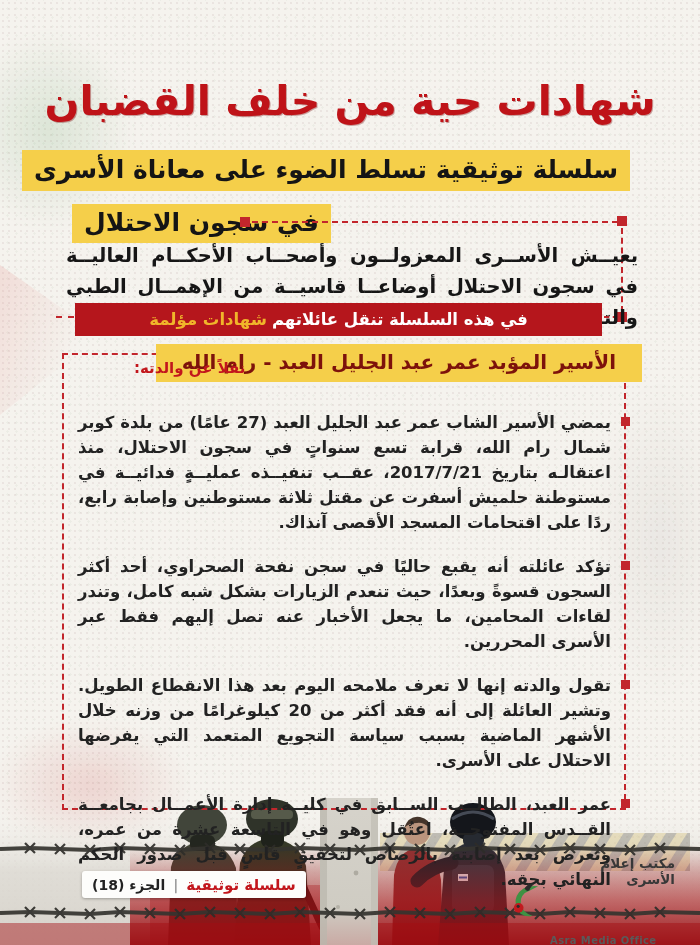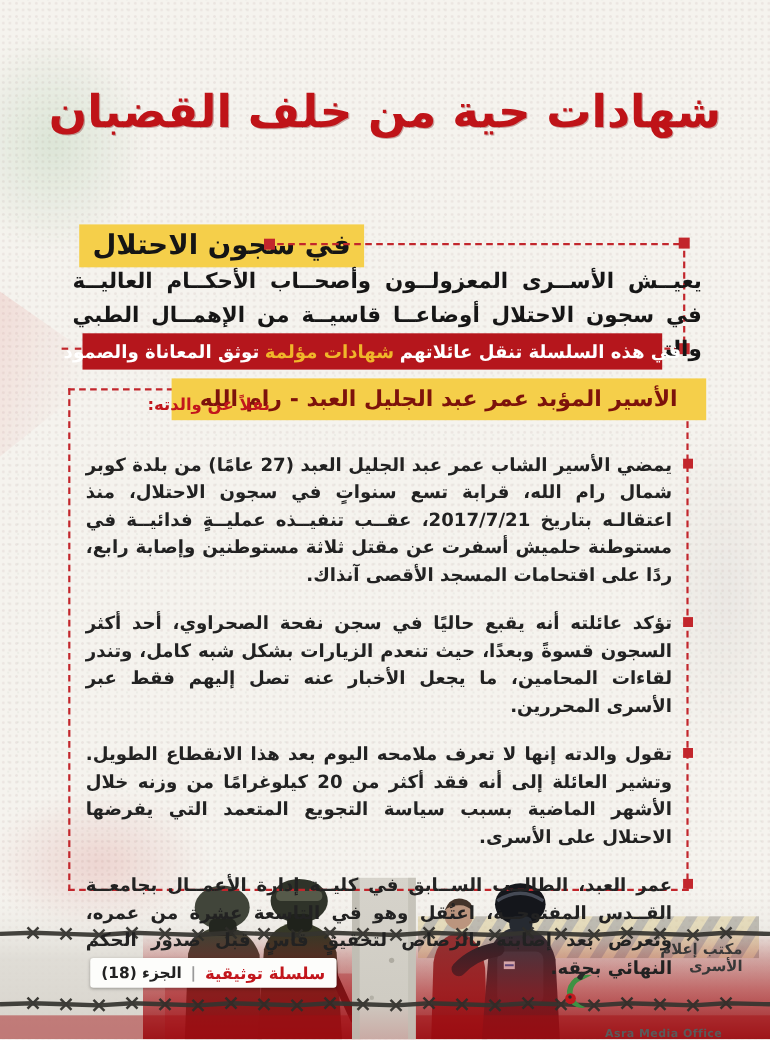--- a/index.html
+++ b/index.html
@@ -96,36 +96,36 @@
 <body>
 
 <div id="page">
 
   <div class="wm wm-green"></div>
   <div class="wm wm-flag"></div>
   <div class="wm wm-red-b"></div>
   <div class="wm wm-grey"></div>
 
   <div class="title">شهادات حية من خلف القضبان</div>
+  <div class="subtitle">سلسلة توثيقية تسلط الضوء على معاناة الأسرى</div>
   <div class="loc">في سجون الاحتلال</div>
 
   <div class="sq" style="left:240px;top:217px;"></div>
   <div class="dash-h" style="left:252px;top:221px;width:366px;"></div>
   <div class="sq" style="left:617px;top:216px;"></div>
   <div class="dash-v" style="left:621px;top:228px;height:84px;"></div>
   <div class="sq" style="left:617px;top:312px;"></div>
   <div class="dash-h" style="left:604px;top:316px;width:14px;"></div>
   <div class="dash-h" style="left:56px;top:316px;width:18px;"></div>
 
   <div class="intro">يعيــش الأســرى المعزولــون وأصحــاب الأحكــام العاليــة في سجون الاحتلال أوضاعــا قاسيــة من الإهمــال الطبي والتنكيــل</div>
 
   <div class="banner">
     <span>في هذه السلسلة تنقل عائلاتهم</span>
     <span class="gold">شهادات مؤلمة</span>
-    <span>توثق المعاناة والصمود</span>
   </div>
 
   <div class="case-title">الأسير المؤبد عمر عبد الجليل العبد - رام الله</div>
   <div class="attrib">نقلاً عن والدته:</div>
 
   <div class="tbox"></div>
 
   <div class="bullets">
     <div class="bullet">
       <span class="bsq"></span>

